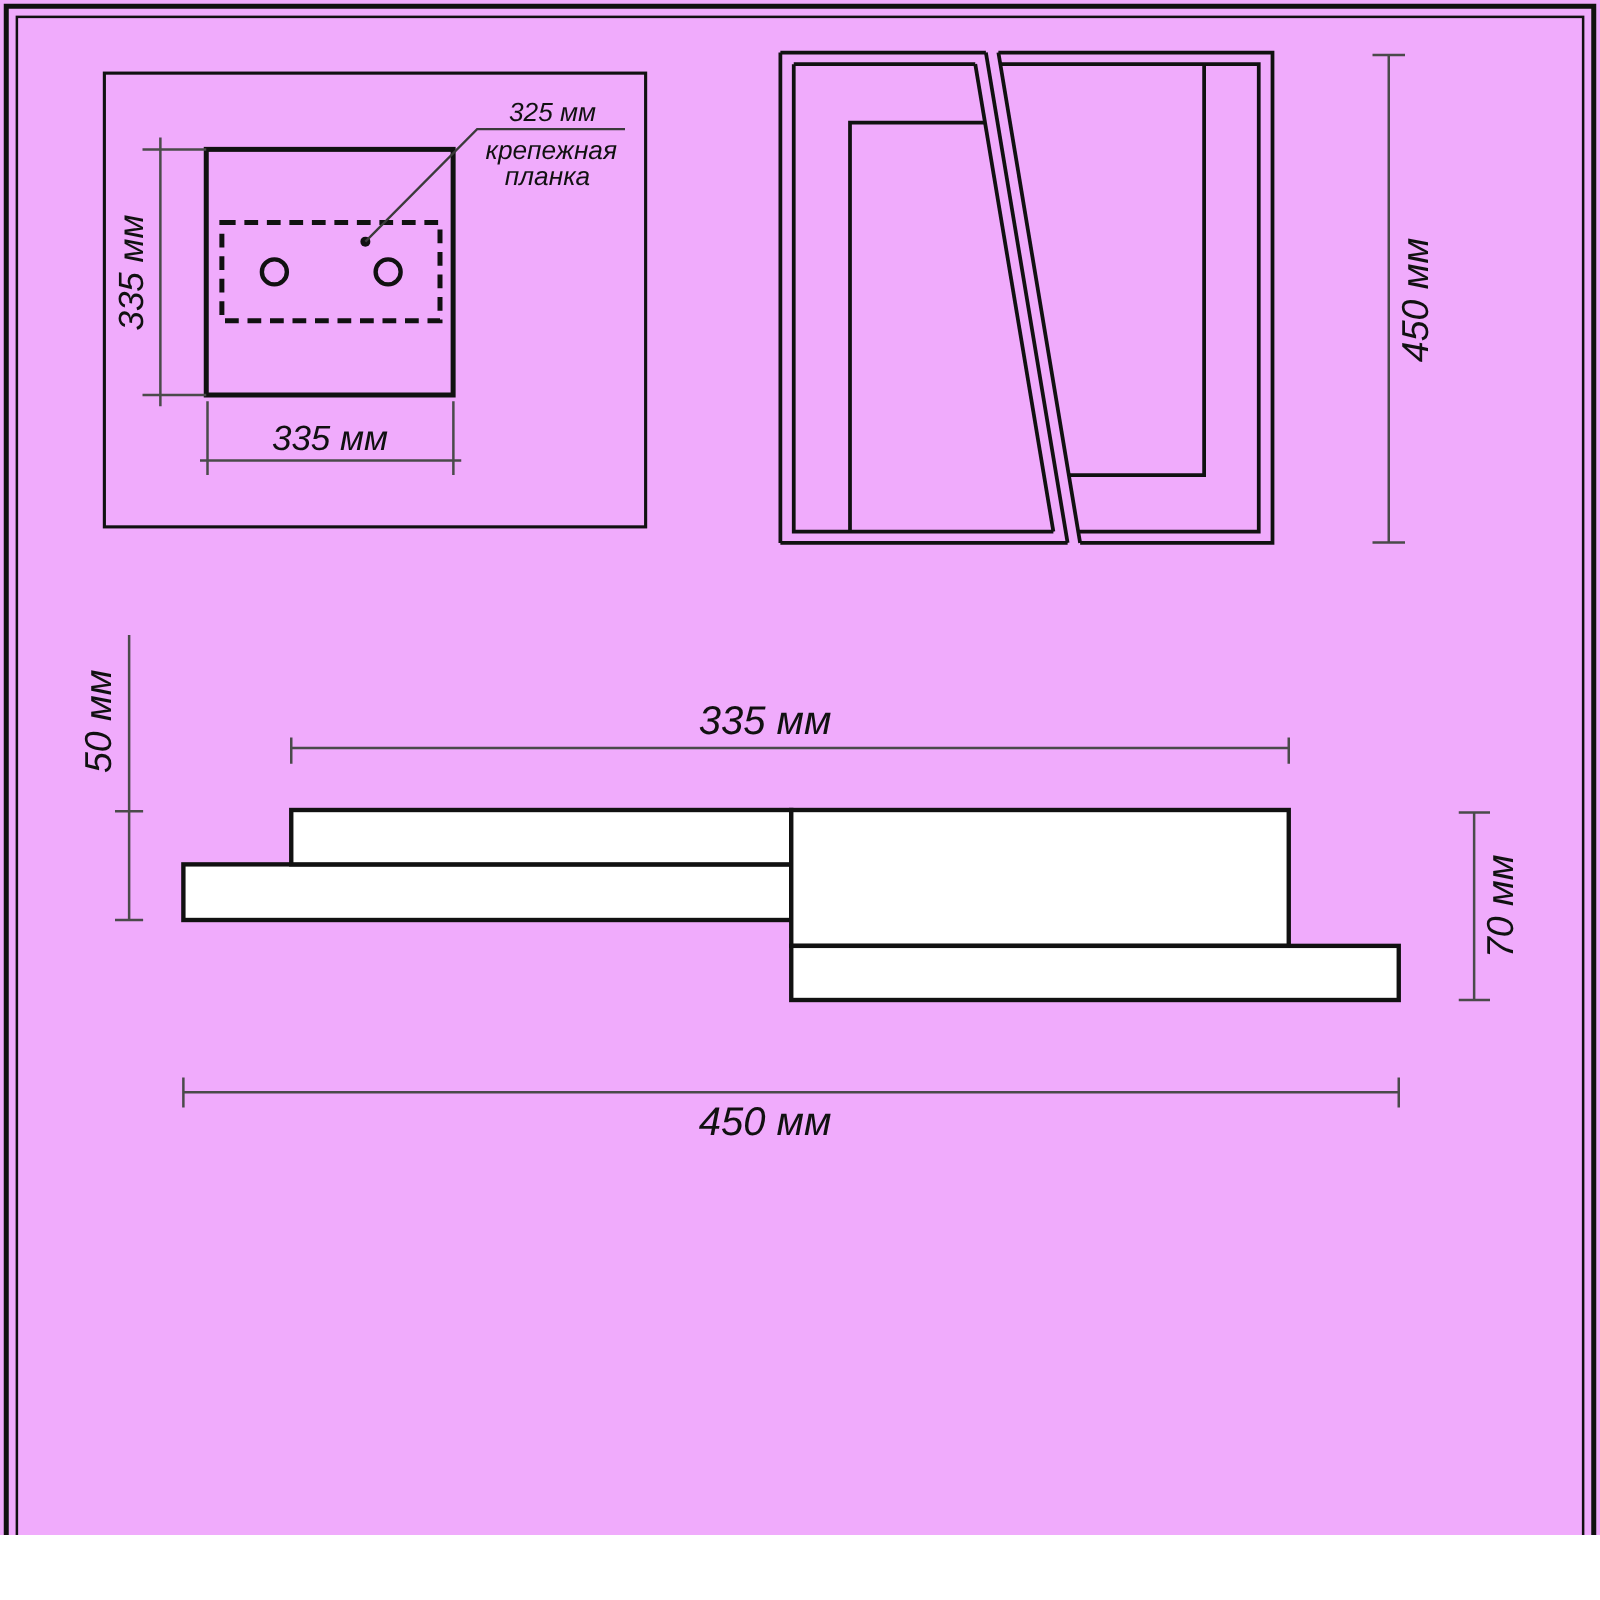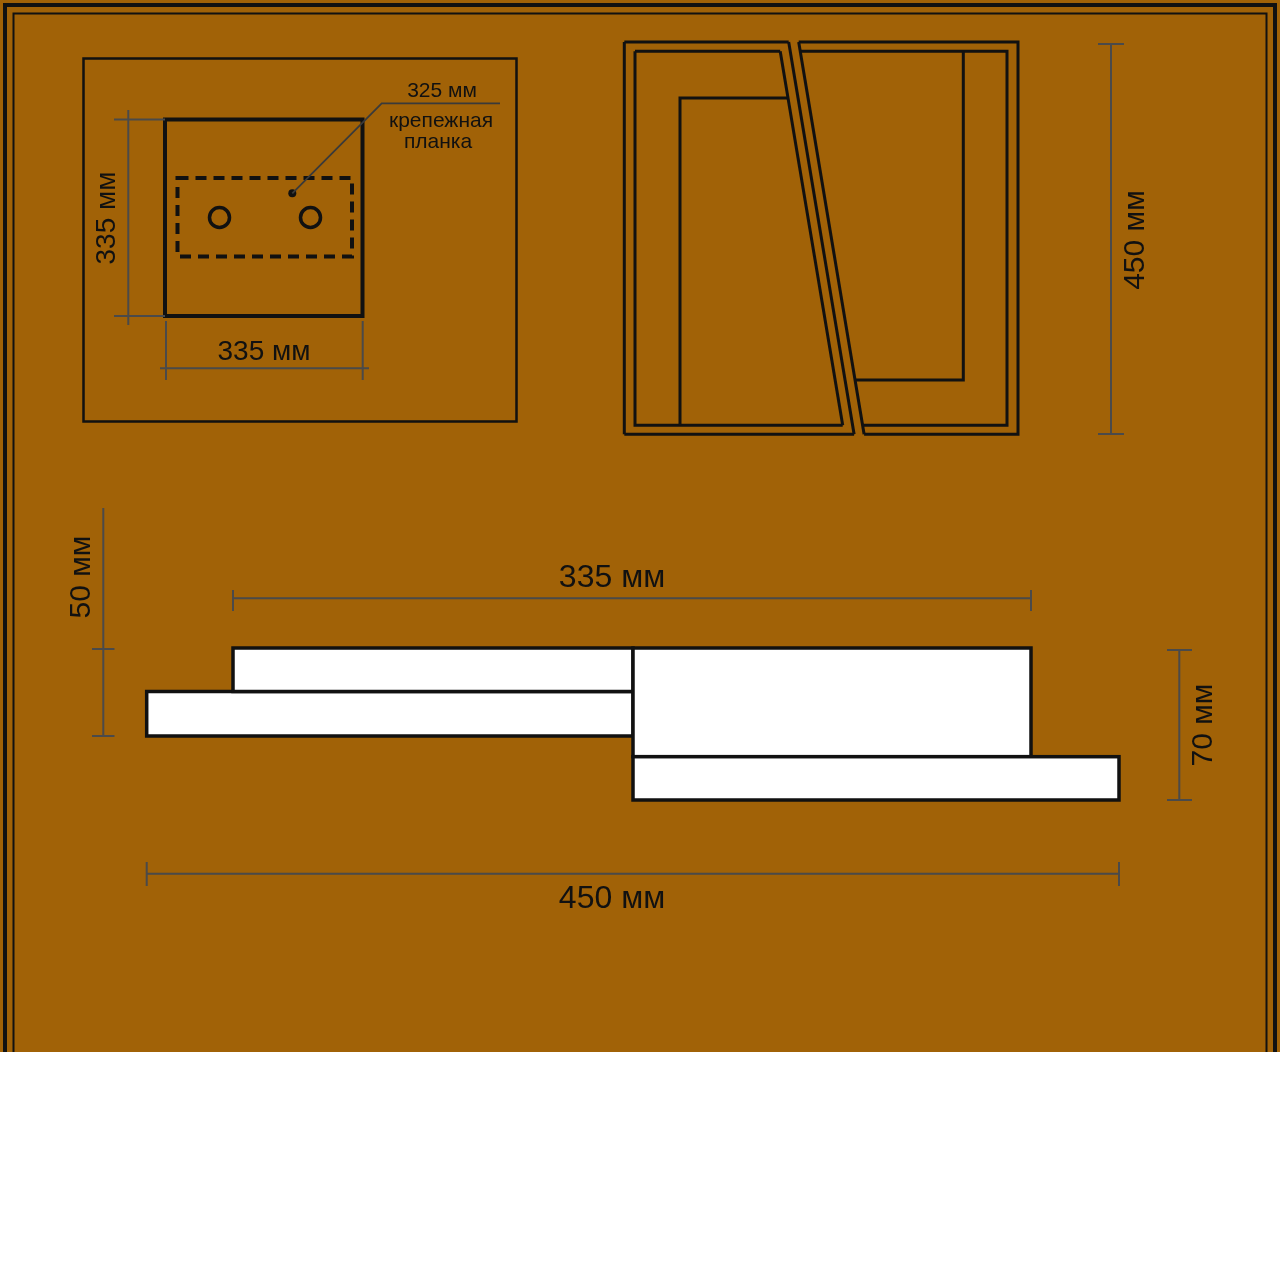--- a/index.html
+++ b/index.html
@@ -1,17 +1,17 @@
 <!DOCTYPE html>
 <html><head>
 <meta charset="utf-8">
 <style>
   html,body{margin:0;padding:0;background:#fff;}
-  .canvas{position:relative;width:1280px;height:1052px;background:#a16207;overflow:hidden;
-          font-family:"Liberation Sans", sans-serif;}
+  .canvas{position:relative;width:1280px;height:1228px;background:#f0abfc;overflow:hidden;
+          font-family:"Liberation Sans", sans-serif;font-style:italic;}
   svg{display:block;}
   .geo{stroke:#111;fill:none;}
   .geo-fill{stroke:#111;fill:#fff;}
   .dim{stroke:#4a4a4a;stroke-width:2;fill:none;}
   .leader{stroke:#3a3a3a;stroke-width:1.8;fill:none;}
   text{fill:#111;font-family:"Liberation Sans", sans-serif;}
   .t-callout{font-size:21px;}
   .t-plan{font-size:28px;}
   .t-side{font-size:32px;}
   .t-vert{font-size:30px;}

